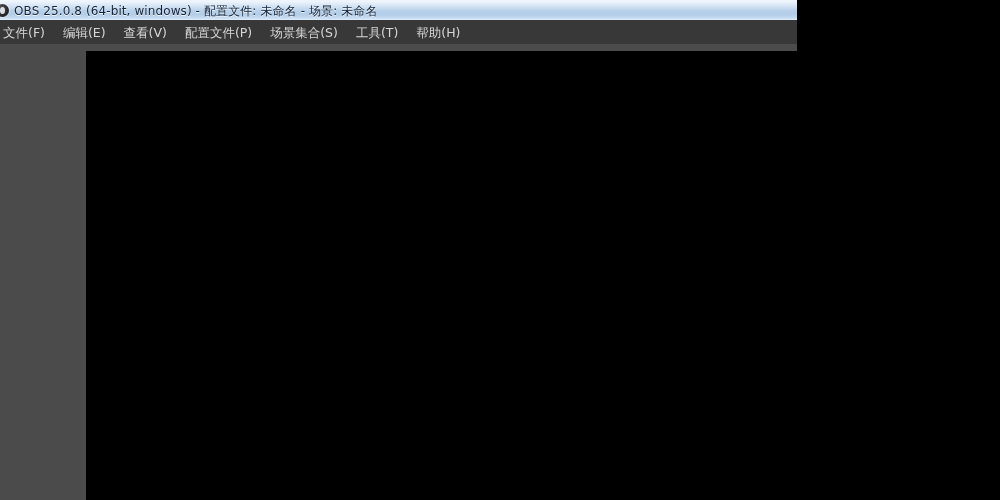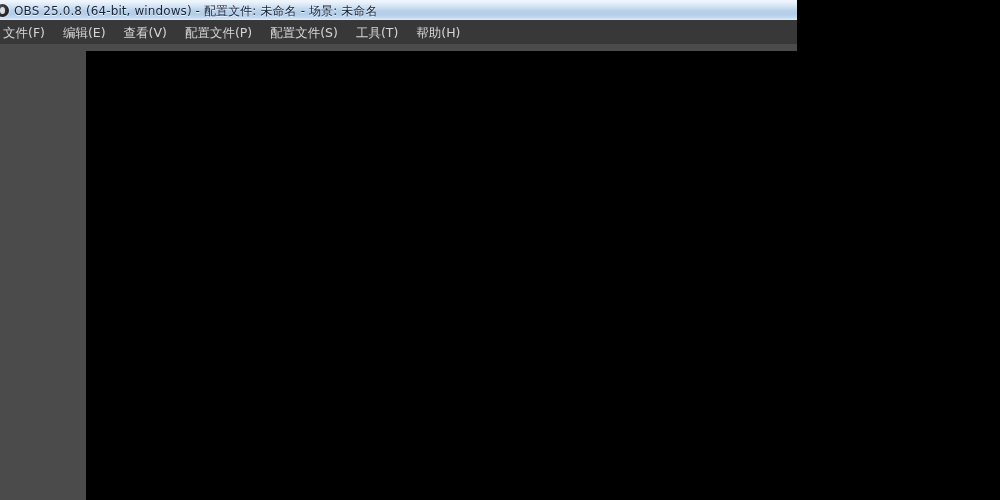--- a/index.html
+++ b/index.html
@@ -228,21 +228,21 @@
           <span class="xg">✕</span>
         </div>
       </div>
     </div>
 
     <div class="menubar">
       <div class="menu-item">文件(F)</div>
       <div class="menu-item">编辑(E)</div>
       <div class="menu-item">查看(V)</div>
       <div class="menu-item">配置文件(P)</div>
-      <div class="menu-item">配置文件(S)</div>
+      <div class="menu-item">场景集合(S)</div>
       <div class="menu-item">工具(T)</div>
       <div class="menu-item">帮助(H)</div>
     </div>
 
     <div class="main-body">
       <div class="preview-wrap"></div>
     </div>
 
   </div>
 </div>

